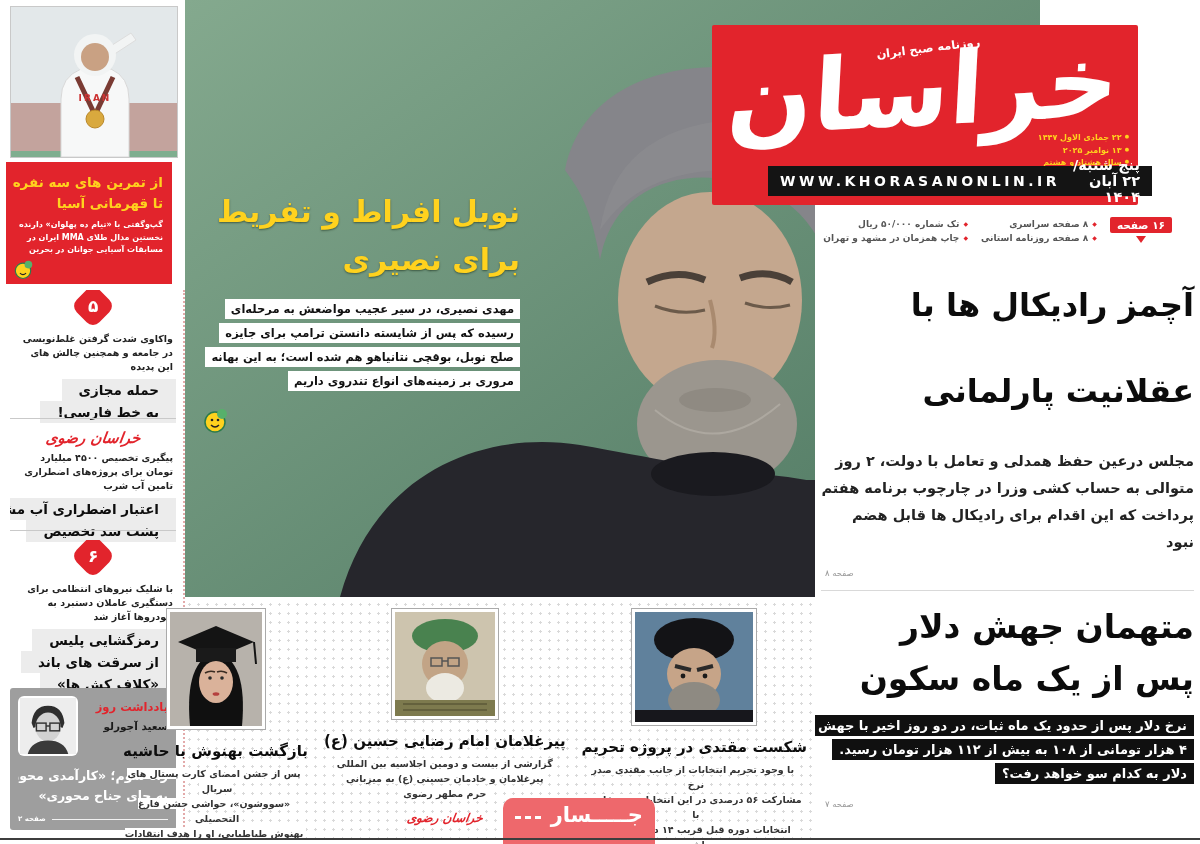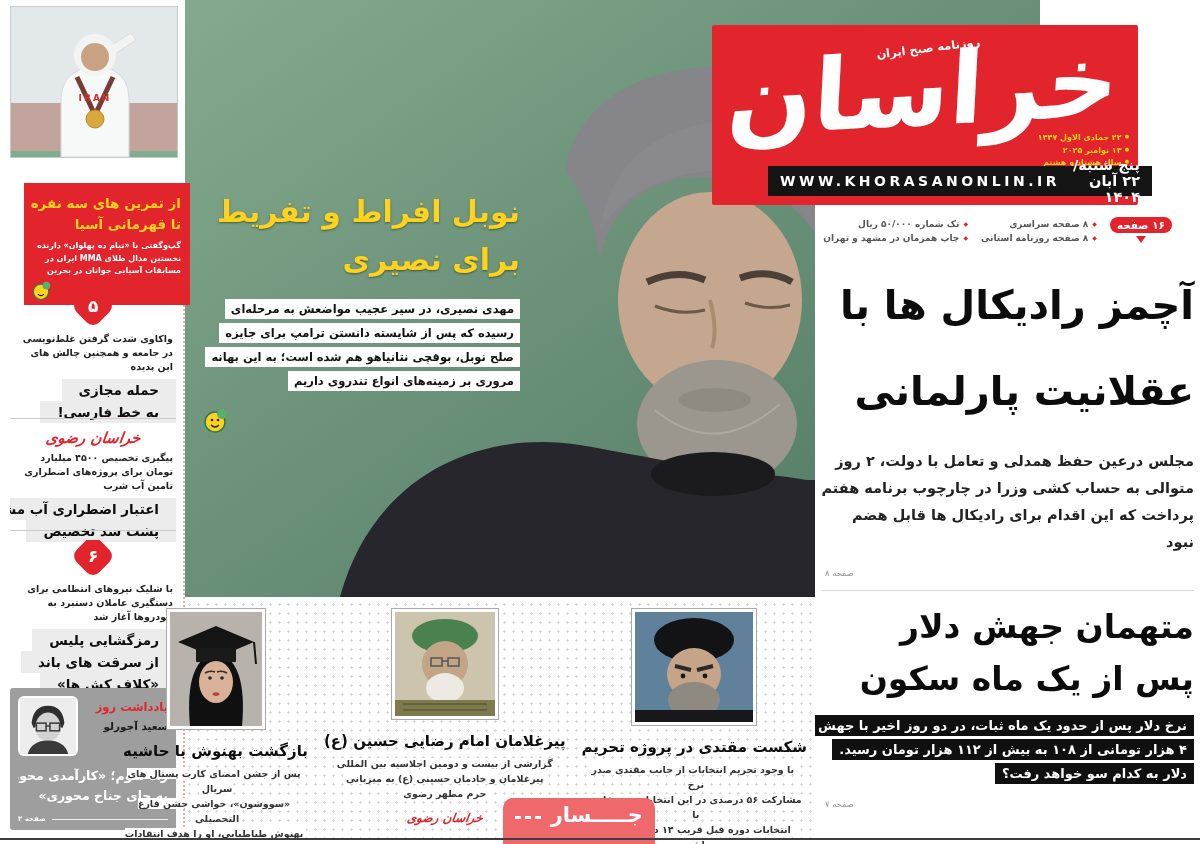--- a/index.html
+++ b/index.html
@@ -16,25 +16,25 @@
              text-shadow:0 1px 2px rgba(20,40,20,.55);white-space:nowrap;}
   .lead-strips{position:absolute;left:188px;top:298px;width:332px;z-index:2;text-align:right;}
   .lead-strips span{display:inline-block;background:#fff;color:#111;font-size:11.5px;font-weight:bold;
              padding:3px 6px;margin-bottom:3px;white-space:nowrap;letter-spacing:-0.2px;}
   .mascot{position:absolute;left:202px;top:408px;z-index:2;}
 
   
   .right-panel{position:absolute;left:815px;top:205px;width:385px;height:639px;background:#fff;
                z-index:2;box-sizing:border-box;padding:0 6px;overflow:hidden;}
   .info-row{display:flex;align-items:flex-start;gap:13px;margin:12px 22px 0 0;}
-  .pages-chip{background:#e2242c;color:#fff;font-size:10.5px;font-weight:bold;padding:2px 7px;border-radius:8px;}
+  .pages-chip{background:#e2242c;color:#fff;font-size:10.5px;font-weight:bold;padding:2px 7px;border-radius:2px;}
   .chip-tri{width:0;height:0;border:5px solid transparent;border-top:7px solid #e2242c;margin:3px auto 0;}
   .info-pair{font-size:9px;font-weight:bold;color:#555;line-height:14px;text-align:right;}
   .info-pair div::before{content:"◆";color:#e2242c;font-size:6px;margin-left:4px;vertical-align:1px;}
-  .r-headline{font-size:40px;font-weight:900;color:#0c0c0c;text-align:right;line-height:86px;
+  .r-headline{font-size:32px;font-weight:900;color:#0c0c0c;text-align:right;line-height:86px;
               margin-top:14px;letter-spacing:-1.5px;white-space:nowrap;}
   .r-sub{font-size:14.5px;font-weight:bold;color:#222;text-align:right;line-height:27px;margin-top:14px;}
   .r-page{font-size:8.5px;color:#999;text-align:left;direction:ltr;margin:12px 0 0 4px;}
   .hr{border-top:1px solid #d9d9d9;margin:12px 0 10px;}
   .d-headline{font-size:33px;font-weight:900;color:#0c0c0c;text-align:right;line-height:52px;
               letter-spacing:-1px;white-space:nowrap;}
   .d-strips{text-align:right;margin-top:10px;}
   .d-strips span{display:inline-block;background:#101010;color:#fff;font-size:13px;font-weight:bold;
               padding:3px 7px;margin-bottom:3px;white-space:nowrap;}
 
@@ -50,22 +50,22 @@
   .m-dates div::before{content:"●";font-size:5px;margin-left:3px;vertical-align:2px;}
   .m-bar{position:absolute;left:56px;top:141px;width:384px;height:30px;background:#141414;
          display:flex;direction:ltr;align-items:center;justify-content:space-between;
          padding:0 12px;box-sizing:border-box;}
   .m-site{color:#fff;font-size:14px;font-weight:bold;letter-spacing:3.5px;}
   .m-date{color:#fff;font-size:14.5px;font-weight:bold;direction:rtl;}
 
   
   .athlete-photo{position:absolute;left:10px;top:6px;width:166px;height:150px;border:1px solid #c9c9c9;
                  z-index:2;background:#f97316;}
-  .athlete-box{position:absolute;left:24px;top:162px;width:166px;height:122px;background:#e2242c;
-               z-index:2;box-sizing:border-box;padding:10px 9px 6px;text-align:right;margin-top:21px;}
+  .athlete-box{position:absolute;left:6px;top:162px;width:166px;height:122px;background:#e2242c;
+               z-index:2;box-sizing:border-box;padding:10px 9px 6px;text-align:right;}
   .a-head{color:#ffd21e;font-size:13.5px;font-weight:900;line-height:21px;letter-spacing:-0.4px;white-space:nowrap;}
   .a-body{color:#fff;font-size:8px;font-weight:bold;line-height:12.5px;margin-top:5px;}
   .a-mascot{position:absolute;left:7px;bottom:4px;}
   .s-item{position:absolute;left:10px;width:166px;z-index:2;text-align:center;overflow:hidden;}
   .pin{width:32px;height:32px;background:#e2242c;border-radius:9px;transform:rotate(45deg);
        margin:0 auto 10px;display:flex;align-items:center;justify-content:center;}
   .pin span{transform:rotate(-45deg);color:#fff;font-size:17px;font-weight:900;}
   .s-intro{font-size:9.5px;font-weight:bold;color:#222;line-height:14px;text-align:right;padding:0 3px;}
   .s-head{font-size:13.5px;font-weight:900;color:#0d0d0d;line-height:22px;text-align:right;
           margin-top:5px;letter-spacing:-0.6px;white-space:nowrap;}

